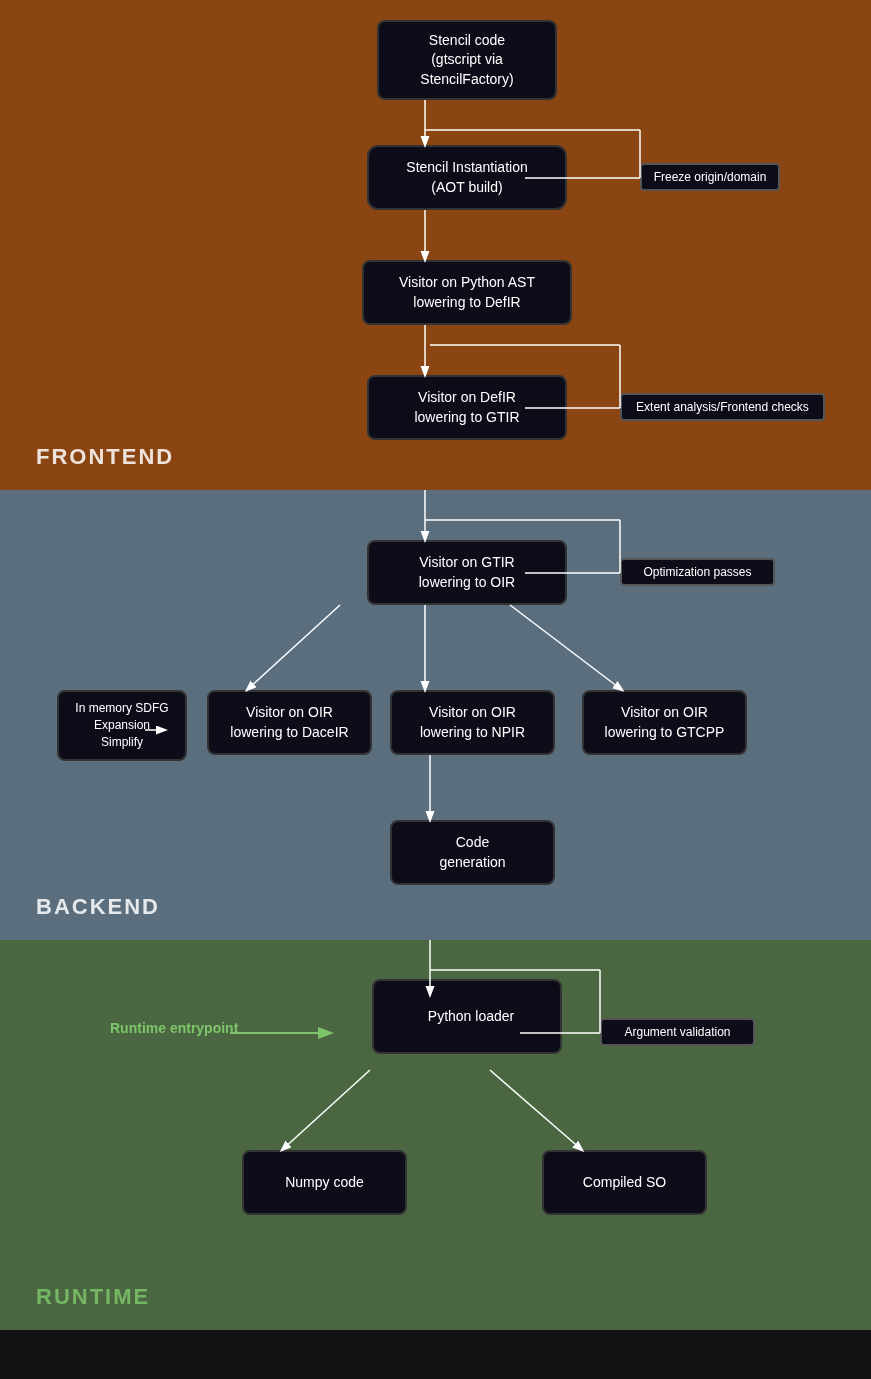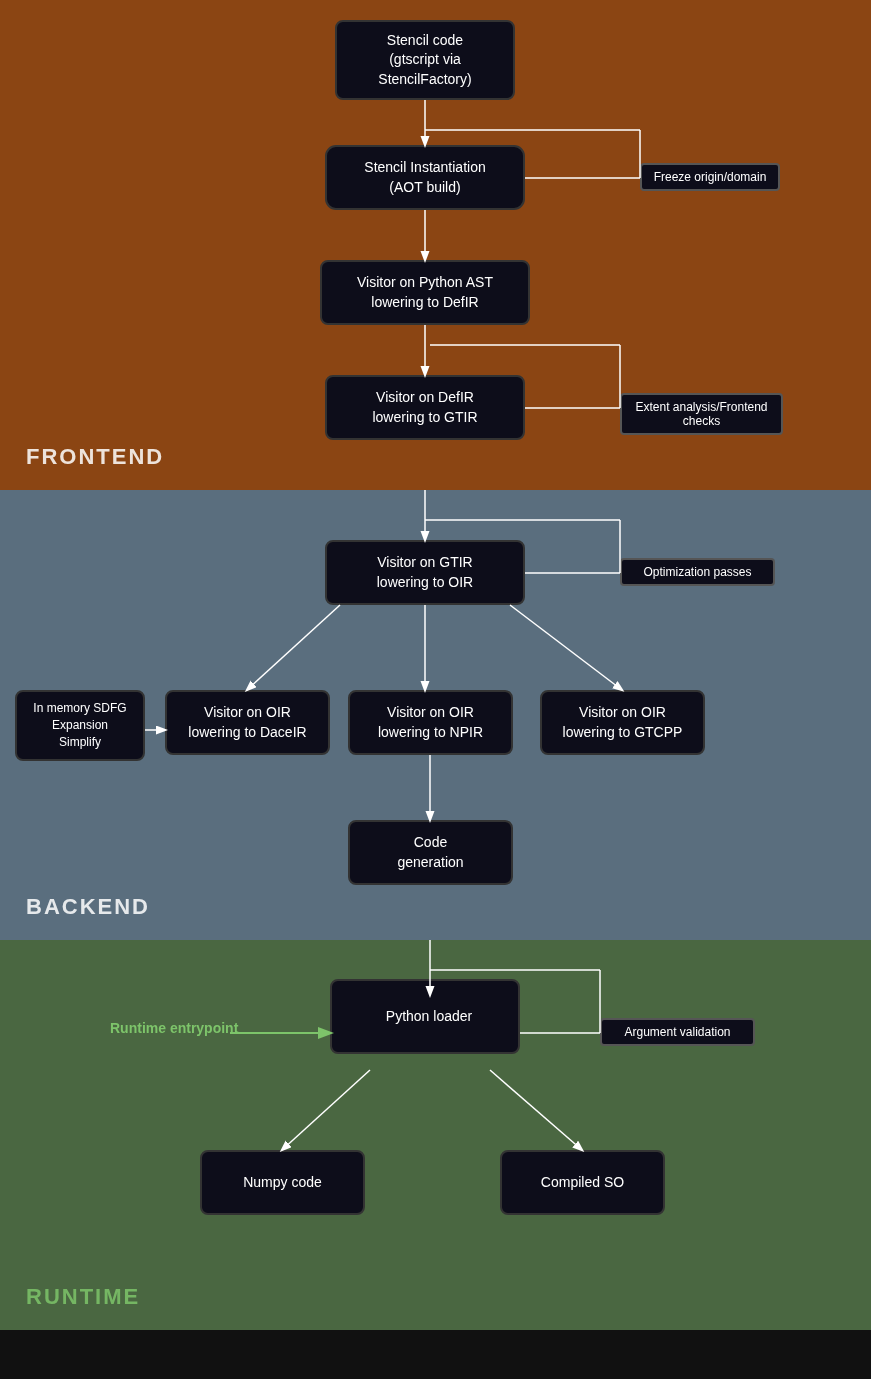--- a/index.html
+++ b/index.html
@@ -26,21 +26,21 @@
     }
 
     .section-runtime {
       background: #4A6741;
       height: 390px;
     }
 
     .section-label {
       position: absolute;
       bottom: 20px;
-      left: 26px;
+      left: 36px;
       font-size: 22px;
       font-weight: bold;
       color: white;
       letter-spacing: 2px;
       opacity: 0.85;
     }
 
     .section-runtime .section-label {
       color: #7DC46A;
     }
@@ -52,20 +52,21 @@
       border: 2px solid #333;
       border-radius: 8px;
       color: white;
       text-align: center;
       display: flex;
       align-items: center;
       justify-content: center;
       font-size: 14px;
       line-height: 1.4;
       padding: 8px 12px;
+      margin-left: 42px;
     }
 
     .box-small {
       background: #0d0d1a;
       border: 2px solid #555;
       border-radius: 4px;
       color: white;
       font-size: 12px;
       text-align: center;
       padding: 5px 8px;
@@ -116,21 +117,21 @@
     <div class="box" style="width:210px;height:65px;left:320px;top:260px;">
       <span style="white-space:pre-line;">Visitor on Python AST
 lowering to DefIR</span>
     </div>
 
     <div class="box" style="width:200px;height:65px;left:325px;top:375px;">
       <span style="white-space:pre-line;">Visitor on DefIR
 lowering to GTIR</span>
     </div>
 
-    <div class="box-small" style="position:absolute;width:163px;left:620px;top:393px;">
+    <div class="box-small" style="position:absolute;width:205px;left:620px;top:393px;">
       <span>Extent analysis/Frontend checks</span>
     </div>
 
     <svg class="arrows">
 
       <line x1="425" y1="100" x2="425" y2="145" stroke="white" stroke-width="1.5" marker-end="url(#arrow-white)"></line>
 
       <line x1="425" y1="210" x2="425" y2="260" stroke="white" stroke-width="1.5" marker-end="url(#arrow-white)"></line>
 
       <line x1="425" y1="325" x2="425" y2="375" stroke="white" stroke-width="1.5" marker-end="url(#arrow-white)"></line>

